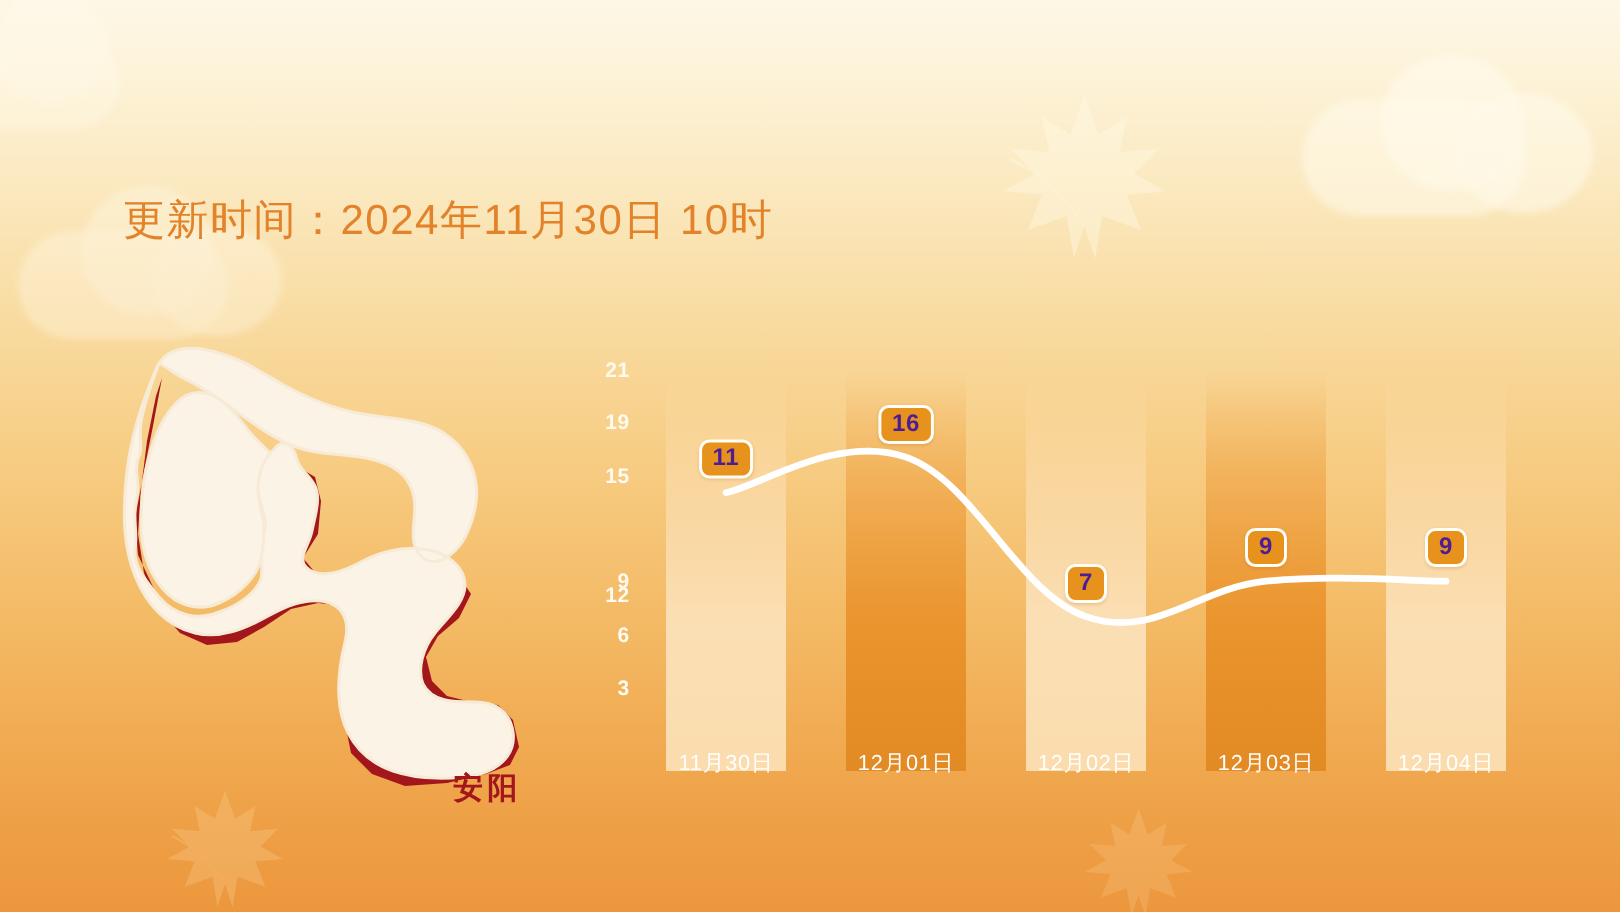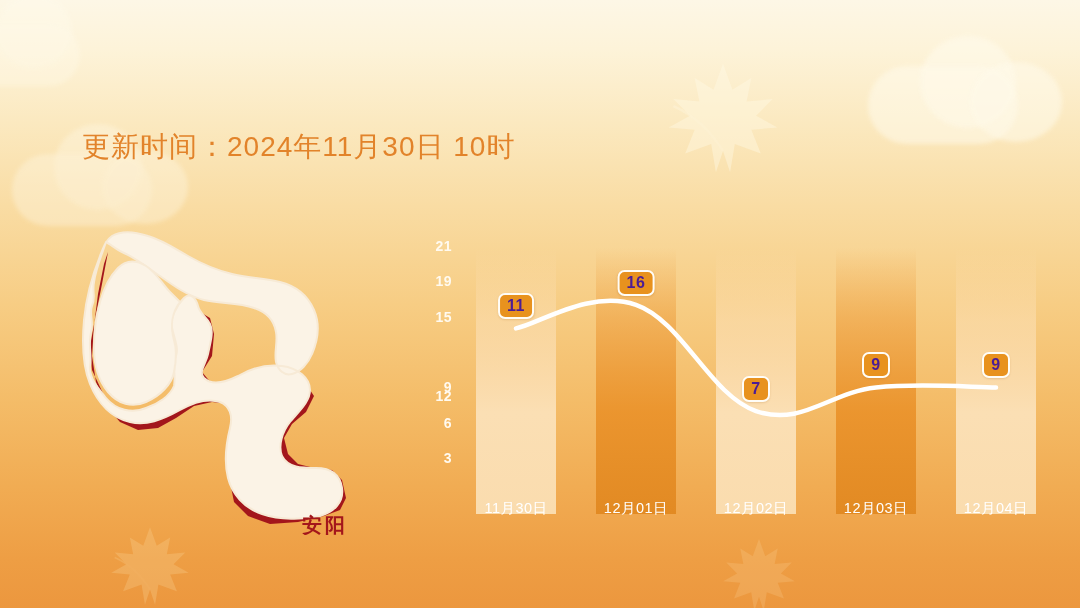--- a/index.html
+++ b/index.html
@@ -70,21 +70,21 @@
   .map-wrap{ position:absolute; left:62px; top:206px; width:340px; height:330px; }
   .map-wrap svg{ display:block; width:100%; height:100%; }
   .map-label{
     position:absolute; left:240px; top:306px;
     font-size:20px; font-weight:700; letter-spacing:3px;
     color:#a3161b;
     white-space:nowrap;
   }
 
   
-  .chart{ position:absolute; left:420px; top:214px; width:600px; height:300px; }
+  .chart{ position:absolute; left:388px; top:214px; width:600px; height:300px; }
   .bars{ position:absolute; inset:0; }
   .bar{
     position:absolute; bottom:0; width:80px;
   }
   .bar.light{
     background:linear-gradient(180deg, rgba(252,226,186,0) 0%, rgba(252,225,184,.55) 28%, #fbdfb4 62%, #fadcae 100%);
   }
   .bar.dark{
     background:linear-gradient(180deg, rgba(239,158,60,0) 0%, rgba(237,154,55,.50) 26%, rgba(234,146,42,.92) 62%, #e28a23 100%);
   }

